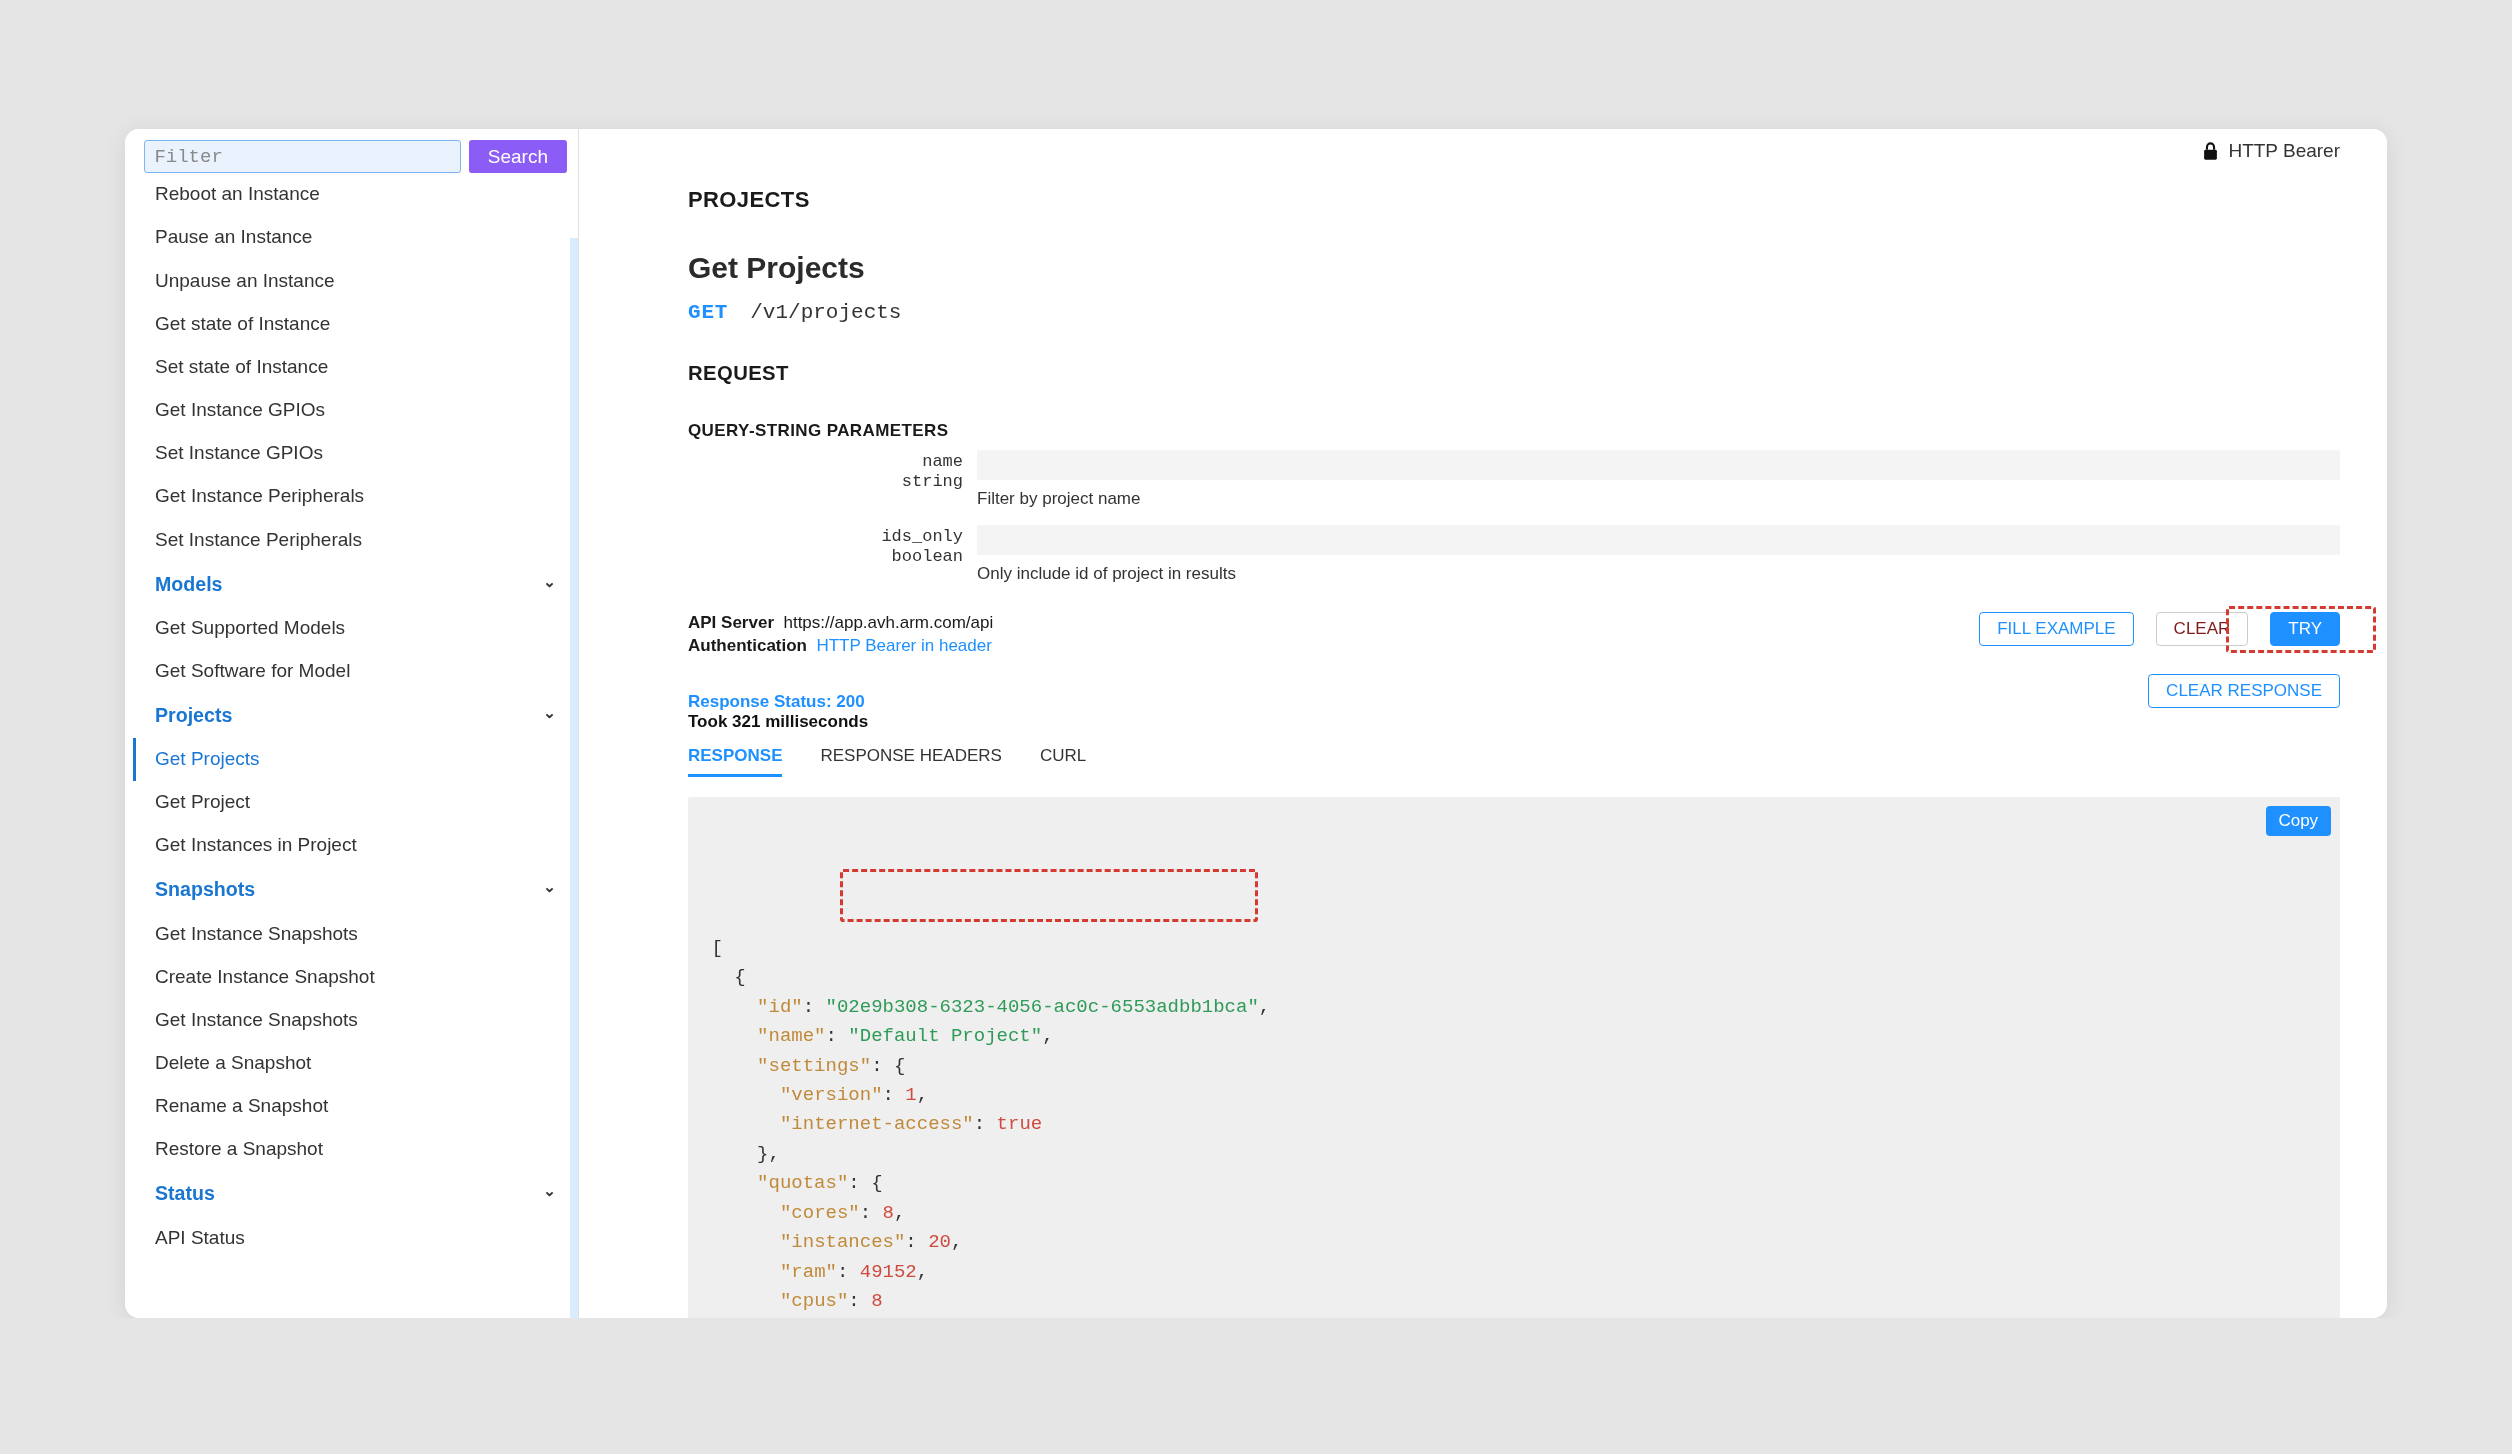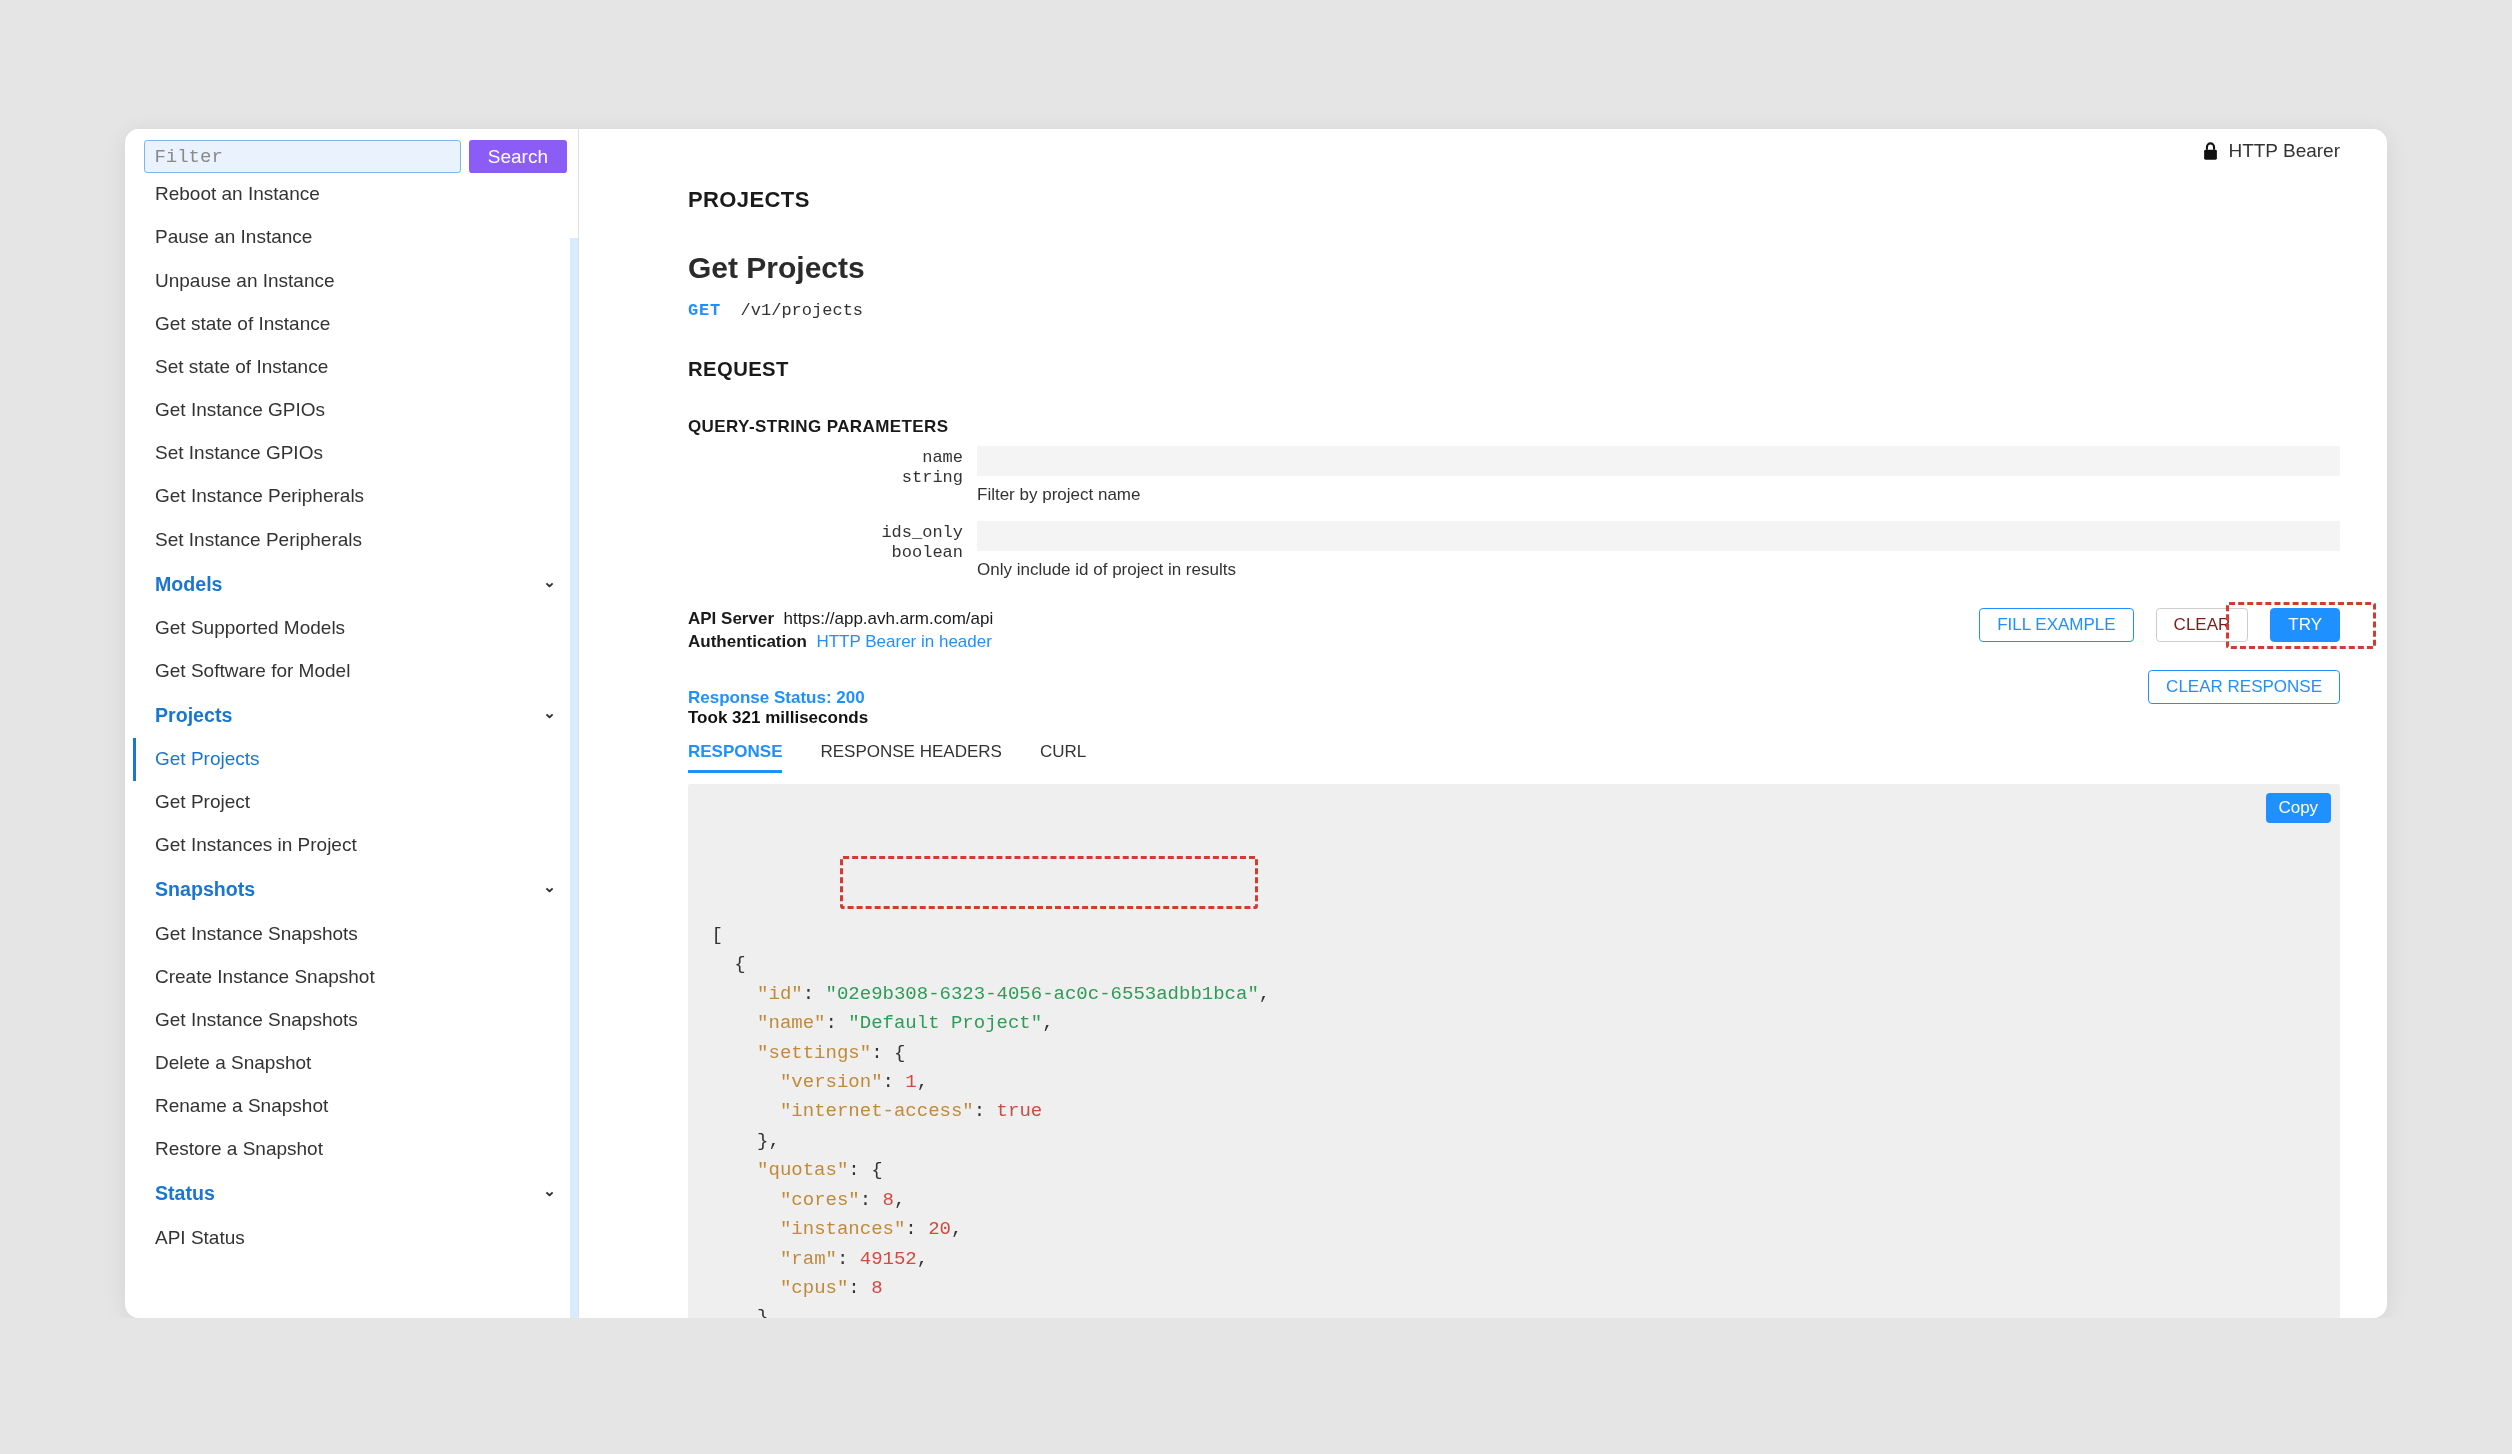--- a/index.html
+++ b/index.html
@@ -135,21 +135,21 @@
   margin-bottom: 38px;
 }
 .endpoint-title {
   font-size: 30px;
   font-weight: 600;
   color: #2b2b2b;
   margin-bottom: 15.6px;
 }
 .endpoint-line {
   font-family: "Courier New", monospace;
-  font-size: 17px;
+  font-size: 21px;
   margin-bottom: 38px;
 }
 .endpoint-line .method { color: #1e90ff; font-weight: 600; letter-spacing: 0.8px; }
 .endpoint-line .path { color: #333; margin-left: 9.4px; }
 .section-head {
   font-size: 20.3px;
   font-weight: 700;
   letter-spacing: 0.4px;
   margin-bottom: 36px;
 }
@@ -258,21 +258,21 @@
   font-size: 17px;
   font-weight: 500;
 }
 .tab { color: #333; cursor: pointer; padding-bottom: 7.8px; }
 .tab.active { color: #1e90ff; border-bottom: 3.1px solid #1e90ff; font-weight: 700; }
 
 .code-block {
   position: relative;
   background: #efefef;
   border-radius: 2.3px;
-  margin-top: 11px;
+  margin-top: 20px;
   padding: 19px 23.5px;
   font-family: "Courier New", monospace;
   font-size: 19px;
   line-height: 1.55;
   white-space: pre;
   color: #333;
   min-height: 454px;
 }
 .copy-btn {
   position: absolute;

